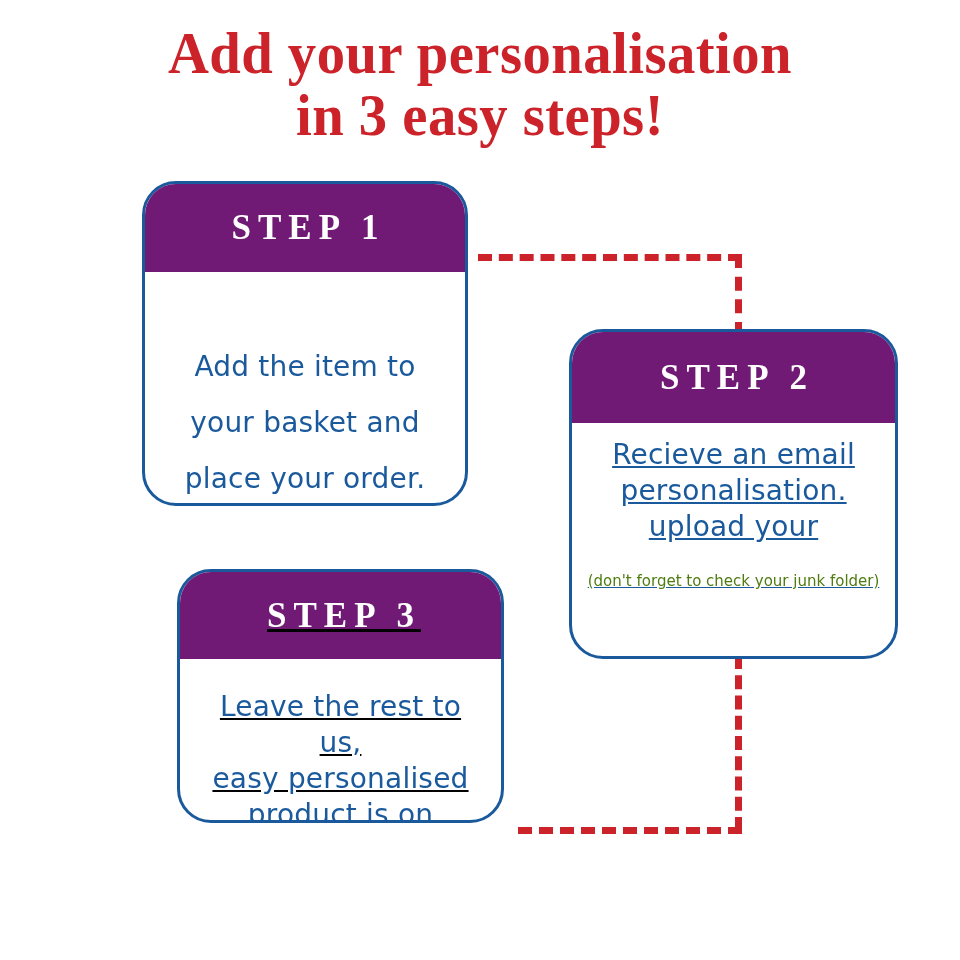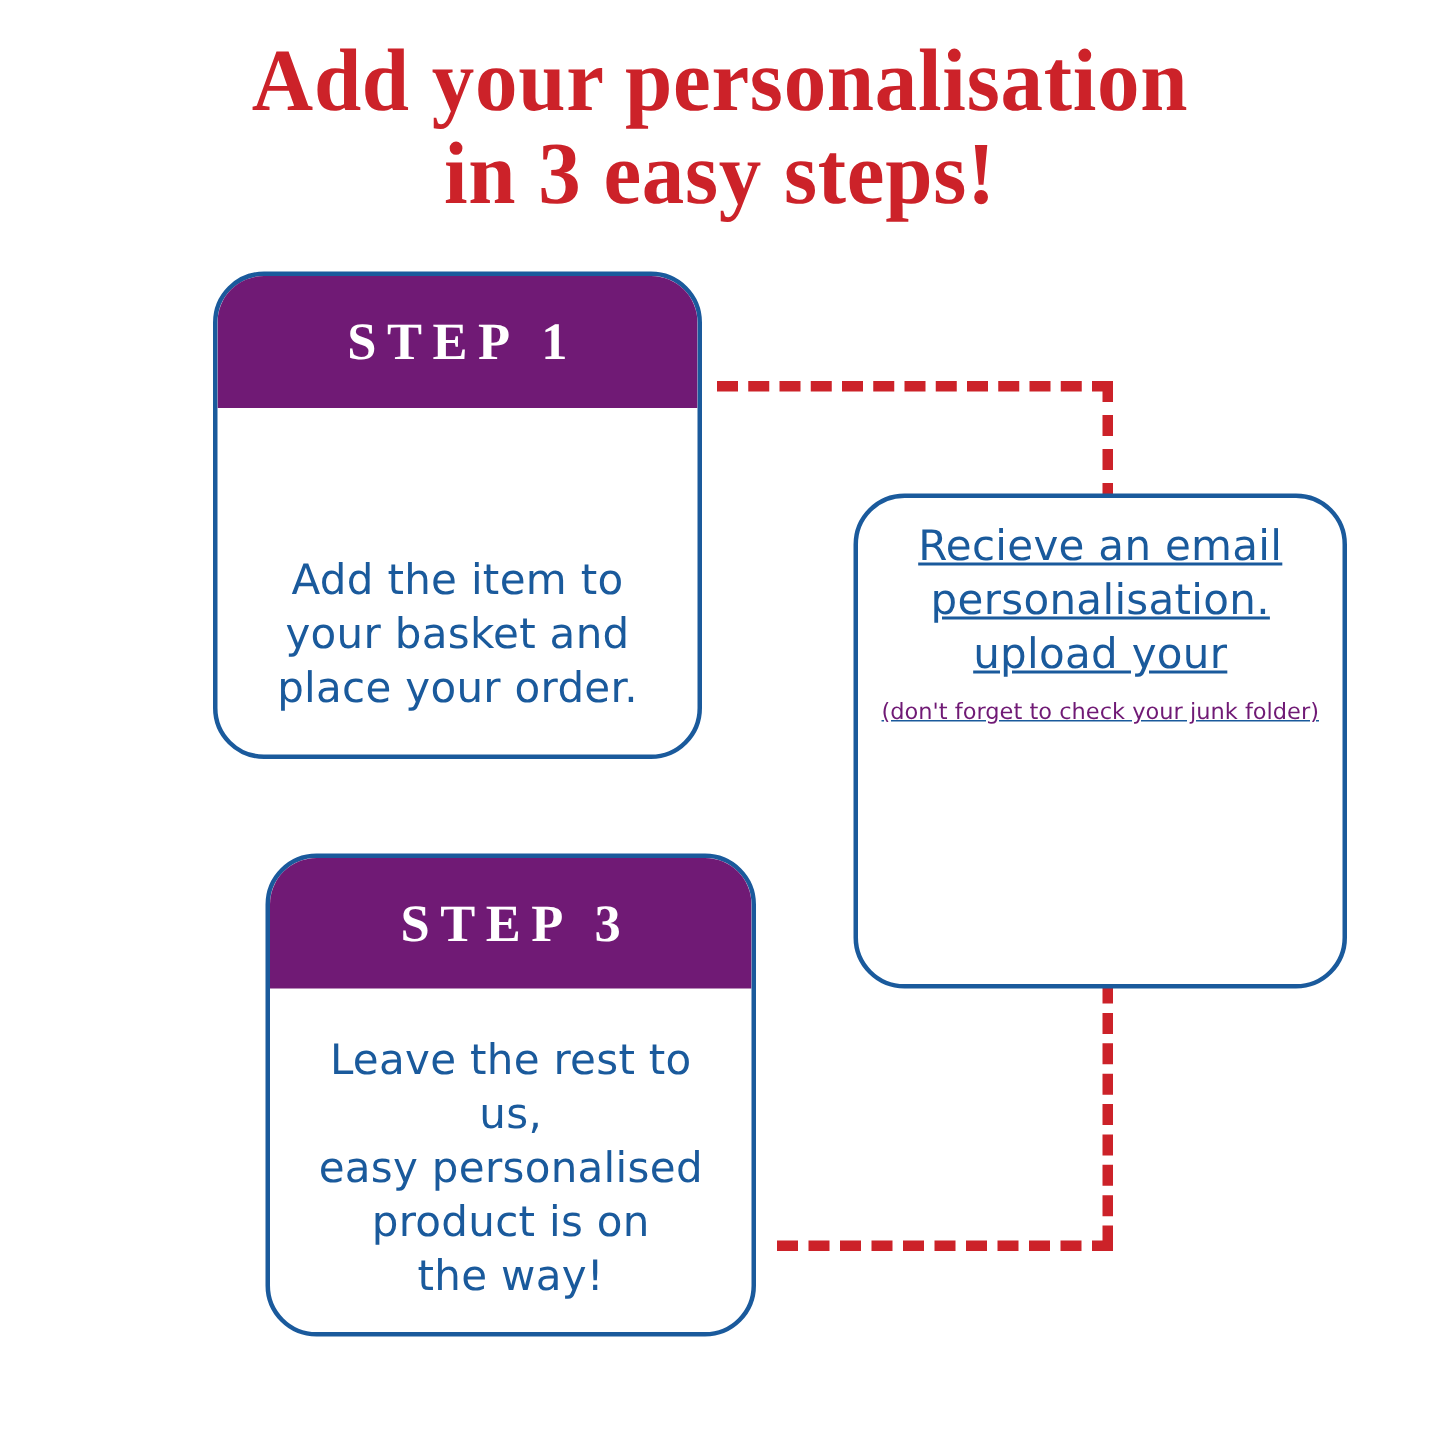--- a/index.html
+++ b/index.html
@@ -79,35 +79,35 @@
     font-weight: normal;
     font-size: 28px;
     line-height: 36px;
     color: #1A5A9C;
     letter-spacing: 0.2px;
   }
   .note-text {
     font-family: "DejaVu Sans", "Liberation Sans", sans-serif;
     font-size: 15px;
     line-height: 20px;
-    color: #701a75;
-    margin-top: 10px;
+    color: #4d7c0f;
+    margin-top: 26px;
     white-space: nowrap;
   }
 
   
   #step-1 { left: 142px; top: 181px; width: 326px; height: 325px; }
   #step-1 .card-header { height: 88px; }
-  #step-1 .card-body   { height: 286px; padding-top: 16px; }
+  #step-1 .card-body   { height: 286px; padding-top: 16px; gap: 20px; }
 
   #step-2 { left: 569px; top: 329px; width: 329px; height: 330px; }
   #step-2 .card-header { height: 91px; }
   #step-2 .card-body   { height: 293px; justify-content: flex-start; padding-top: 14px; text-decoration: underline; }
 
-  #step-3 { left: 177px; top: 569px; width: 327px; height: 322px; }
+  #step-3 { left: 177px; top: 569px; width: 327px; height: 254px; text-decoration: underline; }
   #step-3 .card-header { height: 87px; }
   #step-3 .card-body   { height: 229px; padding-top: 10px; }
 
   
   .connector {
     position: absolute;
     background: transparent;
   }
   .conn-h {
     border-top: 7px dashed #CC2229;
@@ -142,20 +142,21 @@
   <div class="card" id="step-1">
     <div class="card-header">STEP 1</div>
     <div class="card-body">
       <div class="body-text">Add the item to</div>
       <div class="body-text">your basket and</div>
       <div class="body-text">place your order.</div>
     </div>
   </div>
 
   <div class="card" id="step-2">
+    <div class="card-header">STEP 2</div>
     <div class="card-body">
       <div class="body-text">Recieve an email</div>
       <div class="body-text">personalisation.</div>
       <div class="body-text">upload your</div>
       <div class="note-text">(don't forget to check your junk folder)</div>
     </div>
   </div>
 
   <div class="card" id="step-3">
     <div class="card-header">STEP 3</div>

